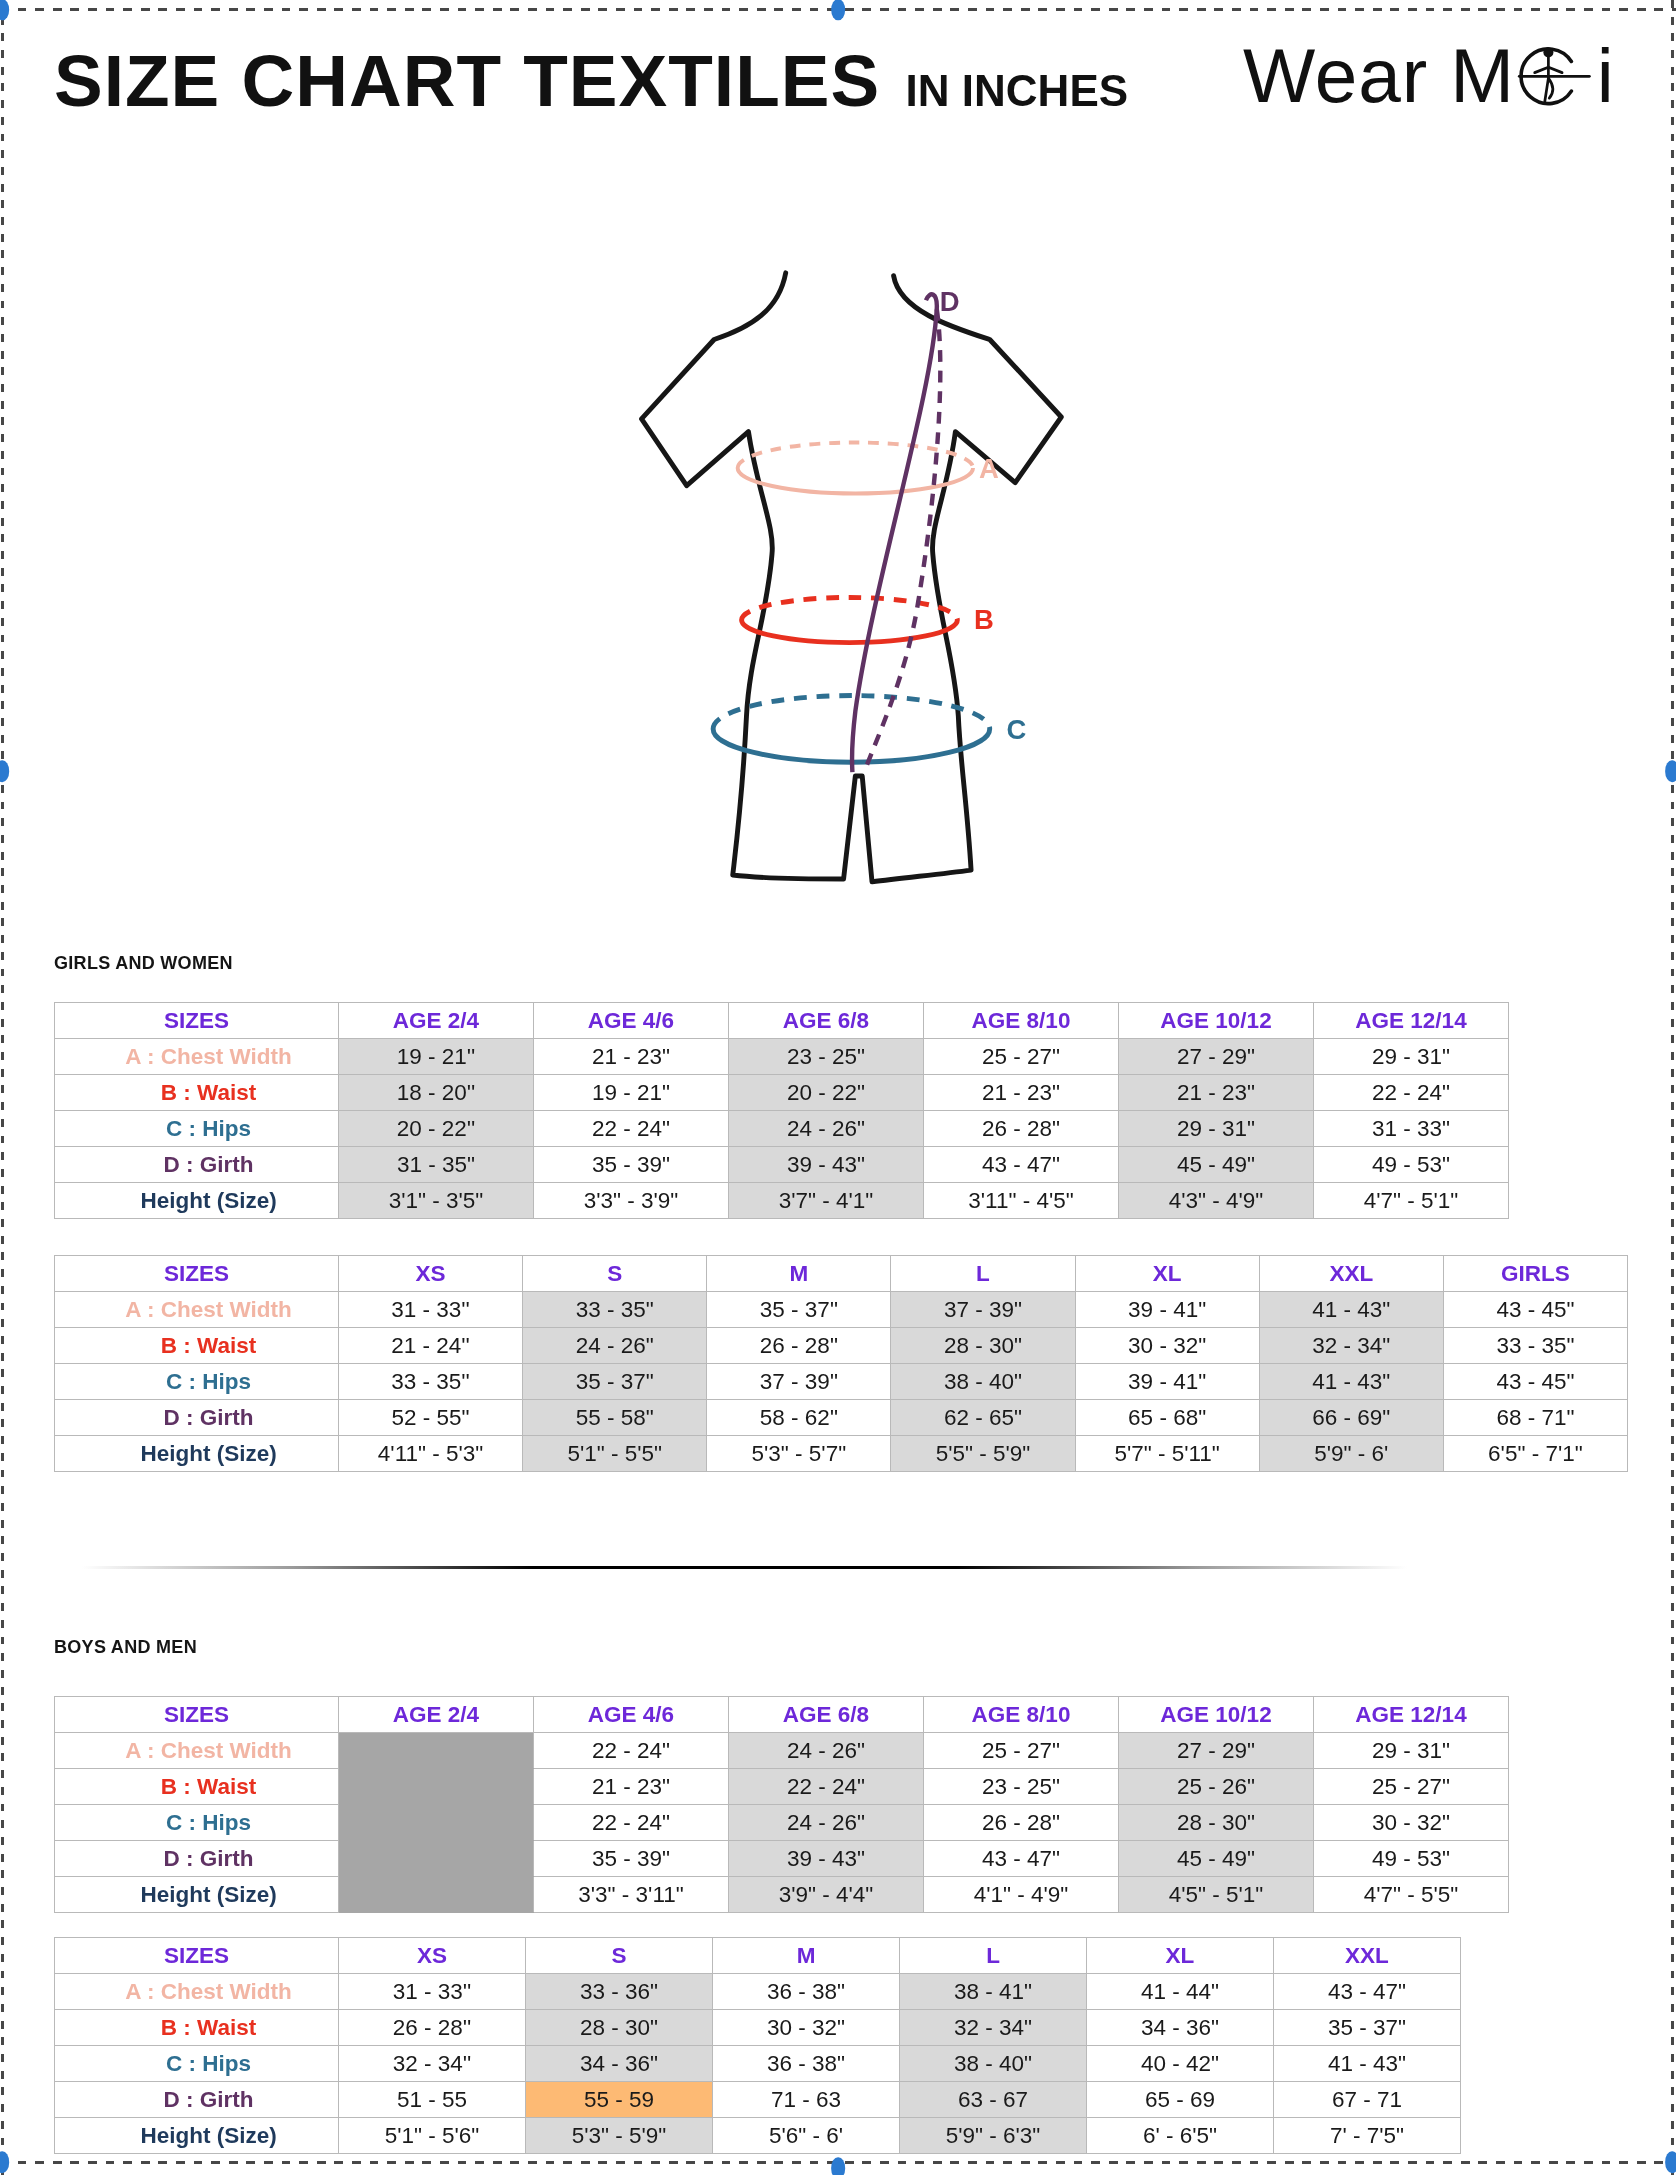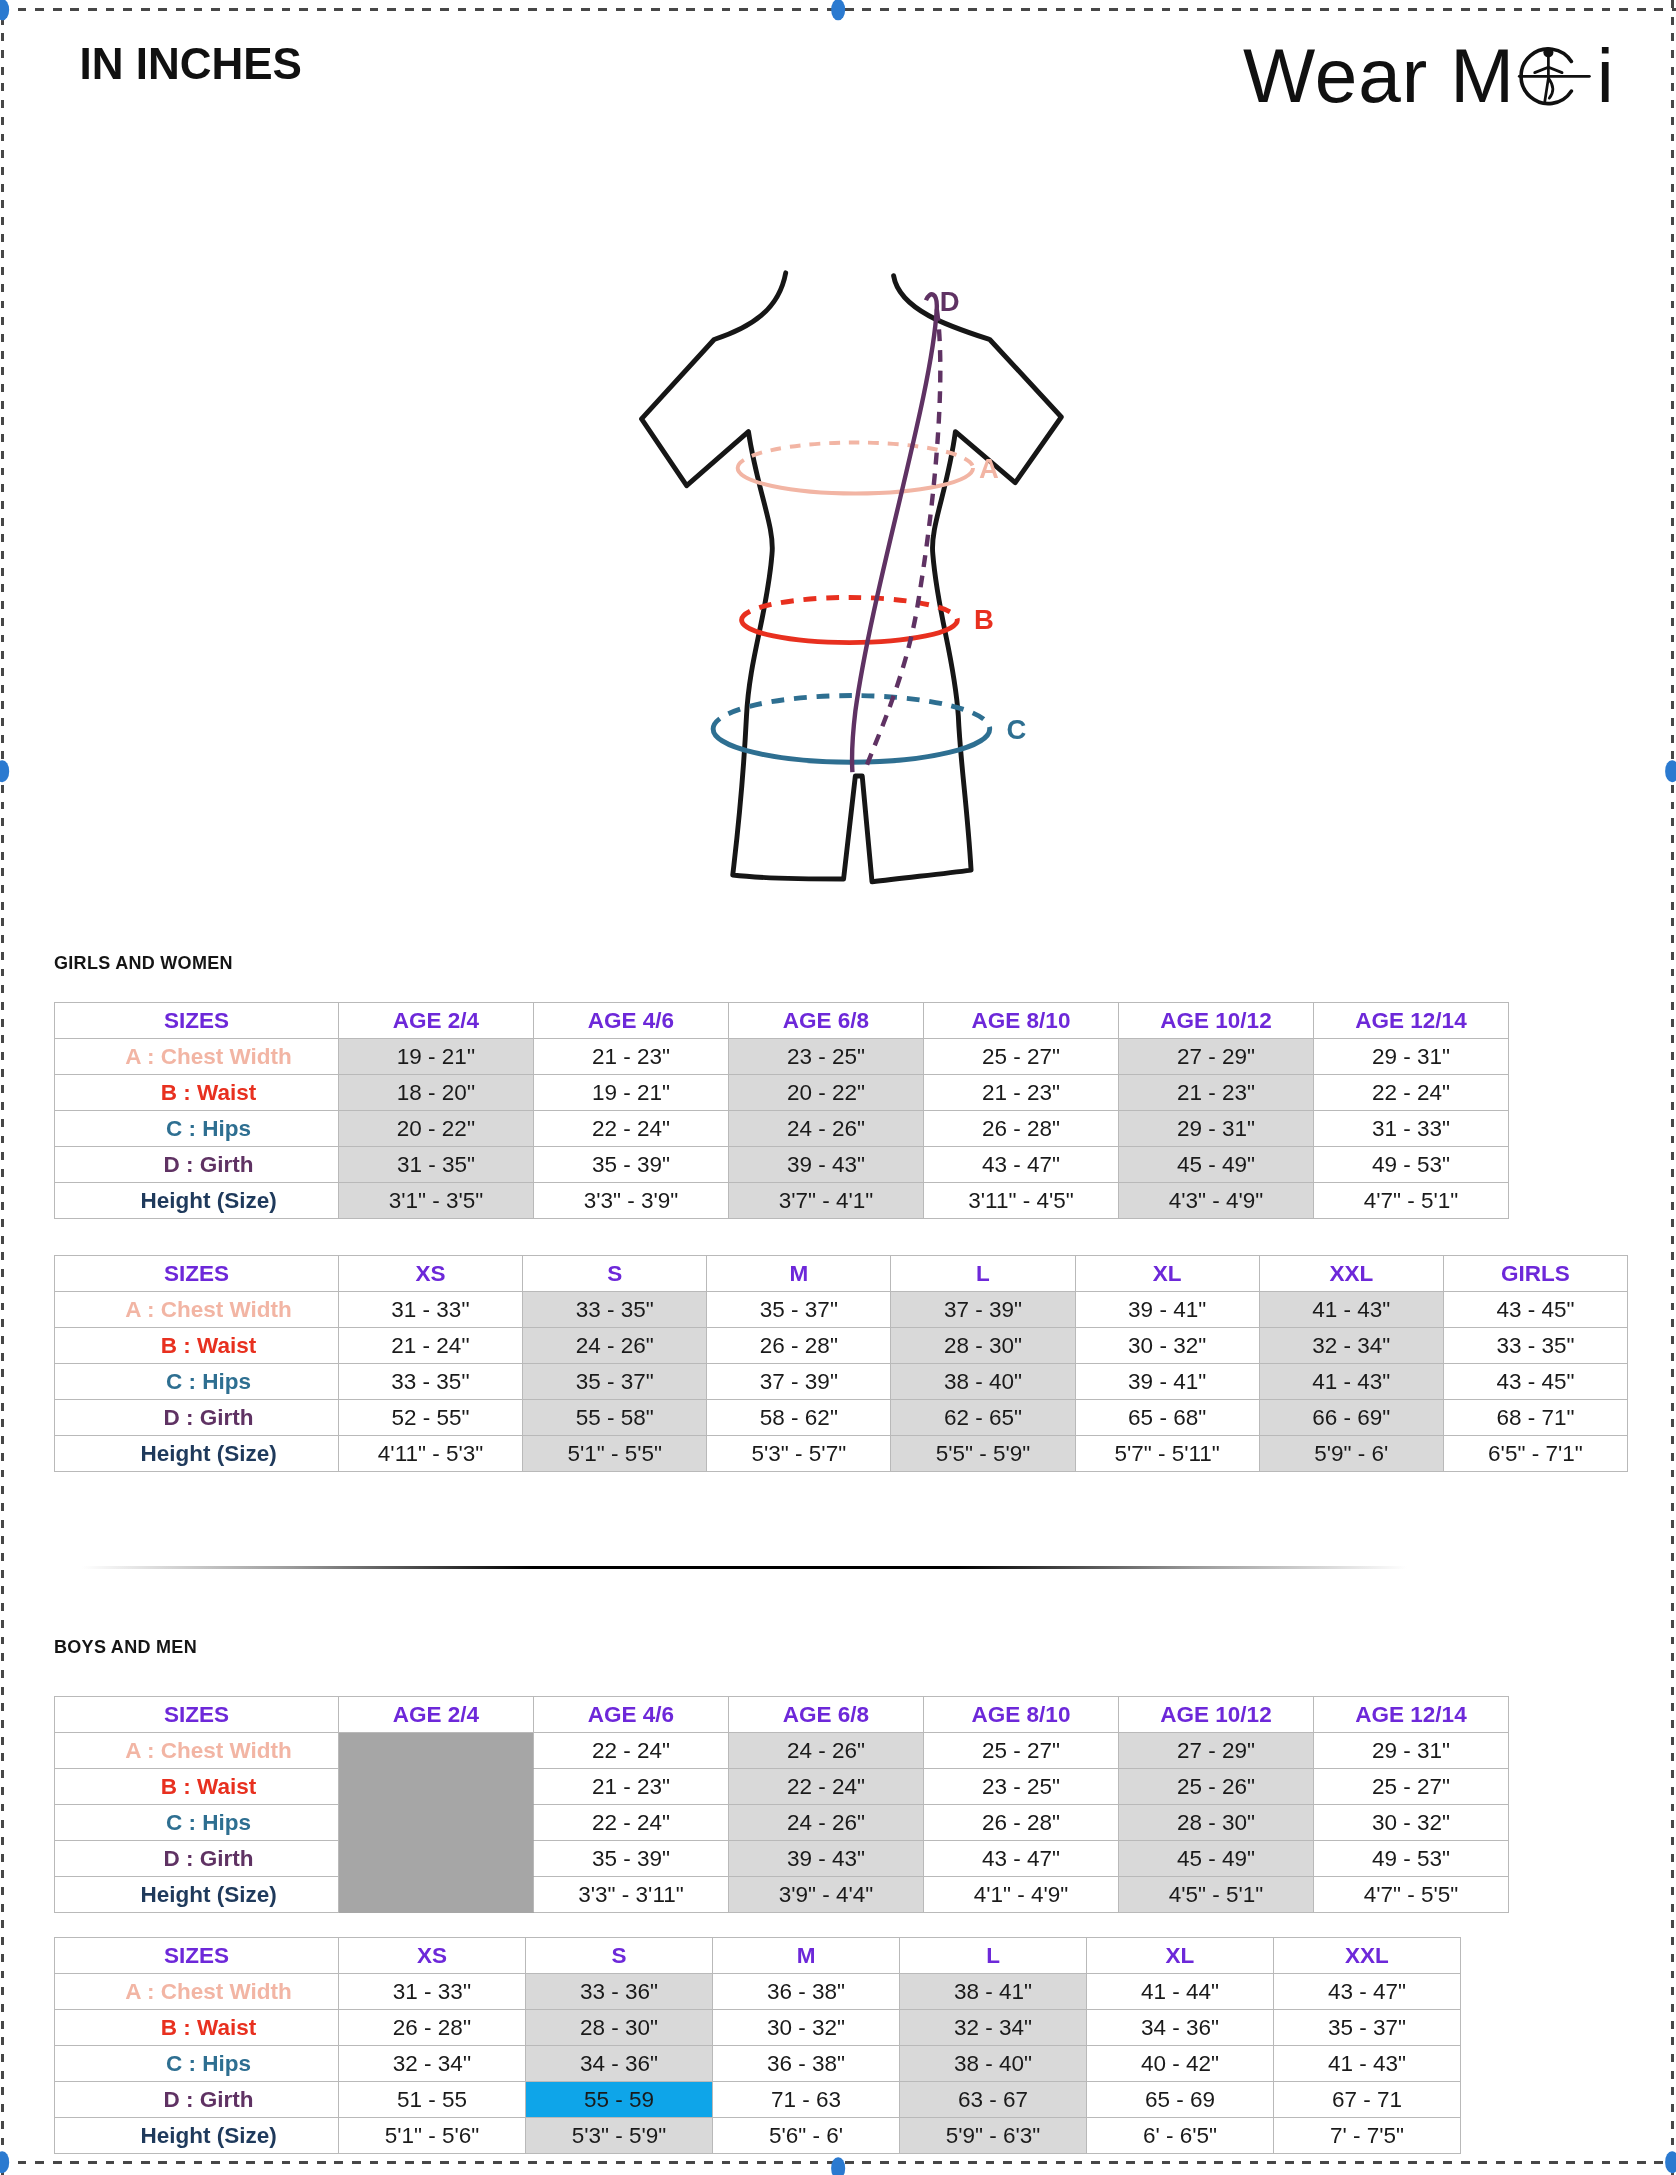--- a/index.html
+++ b/index.html
@@ -70,20 +70,21 @@
   <div class="sel-border right"></div>
   <div class="handle" style="left: 2px; top: 9.8px; background: rgb(43, 122, 208);"></div>
   <div class="handle" style="left: 838px; top: 9.8px; background: rgb(43, 122, 208);"></div>
   <div class="handle" style="left: 2px; top: 771px; background: rgb(43, 122, 208);"></div>
   <div class="handle" style="left: 1672px; top: 771px; background: rgb(43, 122, 208);"></div>
   <div class="handle" style="left: 2px; top: 2162px; background: rgb(43, 122, 208);"></div>
   <div class="handle" style="left: 838px; top: 2168px; background: rgb(43, 122, 208);"></div>
   <div class="handle" style="left: 1672px; top: 2162px; background: rgb(43, 122, 208);"></div>
 
   <div class="header">
+    <span class="title">SIZE CHART TEXTILES</span>
     <span class="subtitle">IN INCHES</span>
   </div>
 
   <svg class="logo" viewBox="0 0 430 110">
     <text x="0" y="80">Wear M</text>
     <g>
       <path class="stroke" d="M 360.2 35.7 A 30 30 0 1 0 360.2 68.3"></path>
       <line class="stroke thin" x1="303" y1="52" x2="380" y2="52"></line>
       <circle cx="335" cy="26" r="5.5" fill="#101010"></circle>
       <line class="stroke thin" x1="335" y1="31" x2="335" y2="54"></line>
@@ -396,21 +397,21 @@
             <td>32 - 34''</td>
             <td style="background: rgb(217, 217, 217);">34 - 36"</td>
             <td>36 - 38"</td>
             <td style="background: rgb(217, 217, 217);">38 - 40"</td>
             <td>40 - 42"</td>
             <td>41 - 43"</td>
           </tr>
           <tr>
             <td class="row-label" style="color: rgb(95, 50, 99);">D : Girth</td>
             <td>51 - 55</td>
-            <td style="background: #0ea5e9;">55 - 59</td>
+            <td style="background: #fdba74;">55 - 59</td>
             <td>71 - 63</td>
             <td style="background: rgb(217, 217, 217);">63 - 67</td>
             <td>65 - 69</td>
             <td>67 - 71</td>
           </tr>
           <tr>
             <td class="row-label" style="color: rgb(31, 58, 92);">Height (Size)</td>
             <td>5'1" - 5'6"</td>
             <td style="background: rgb(217, 217, 217);">5'3" - 5'9"</td>
             <td>5'6" - 6'</td>

